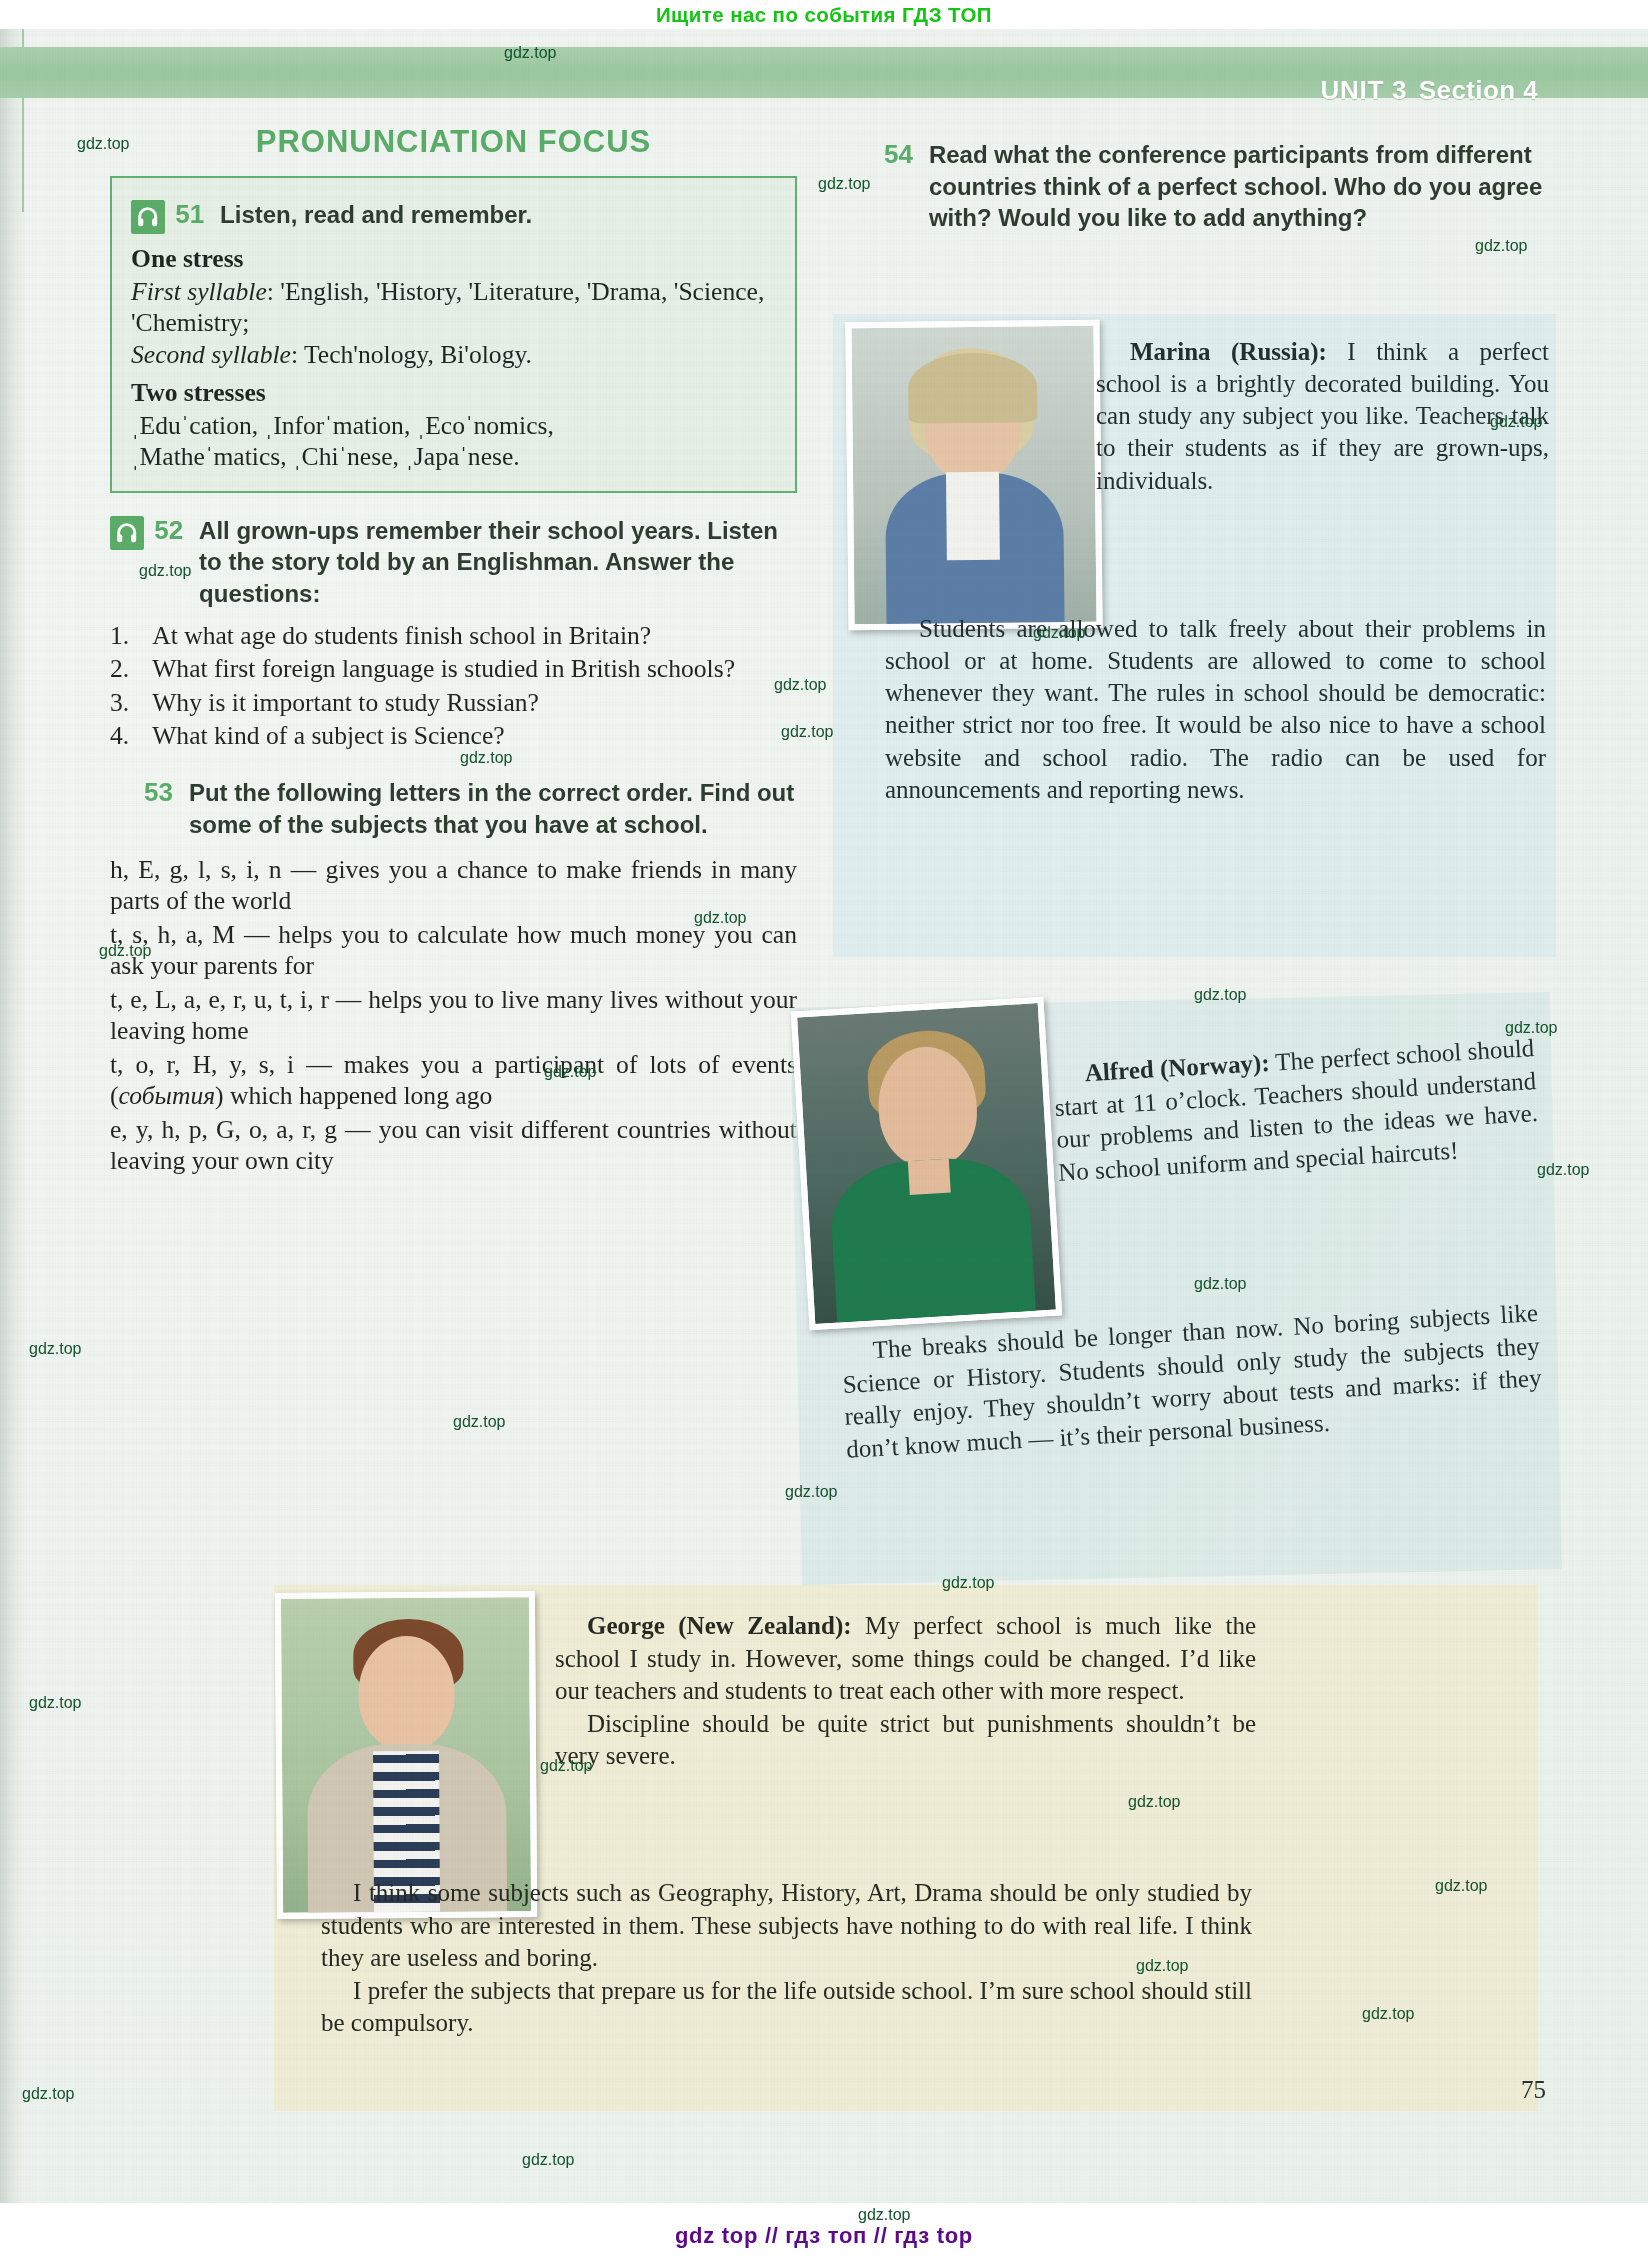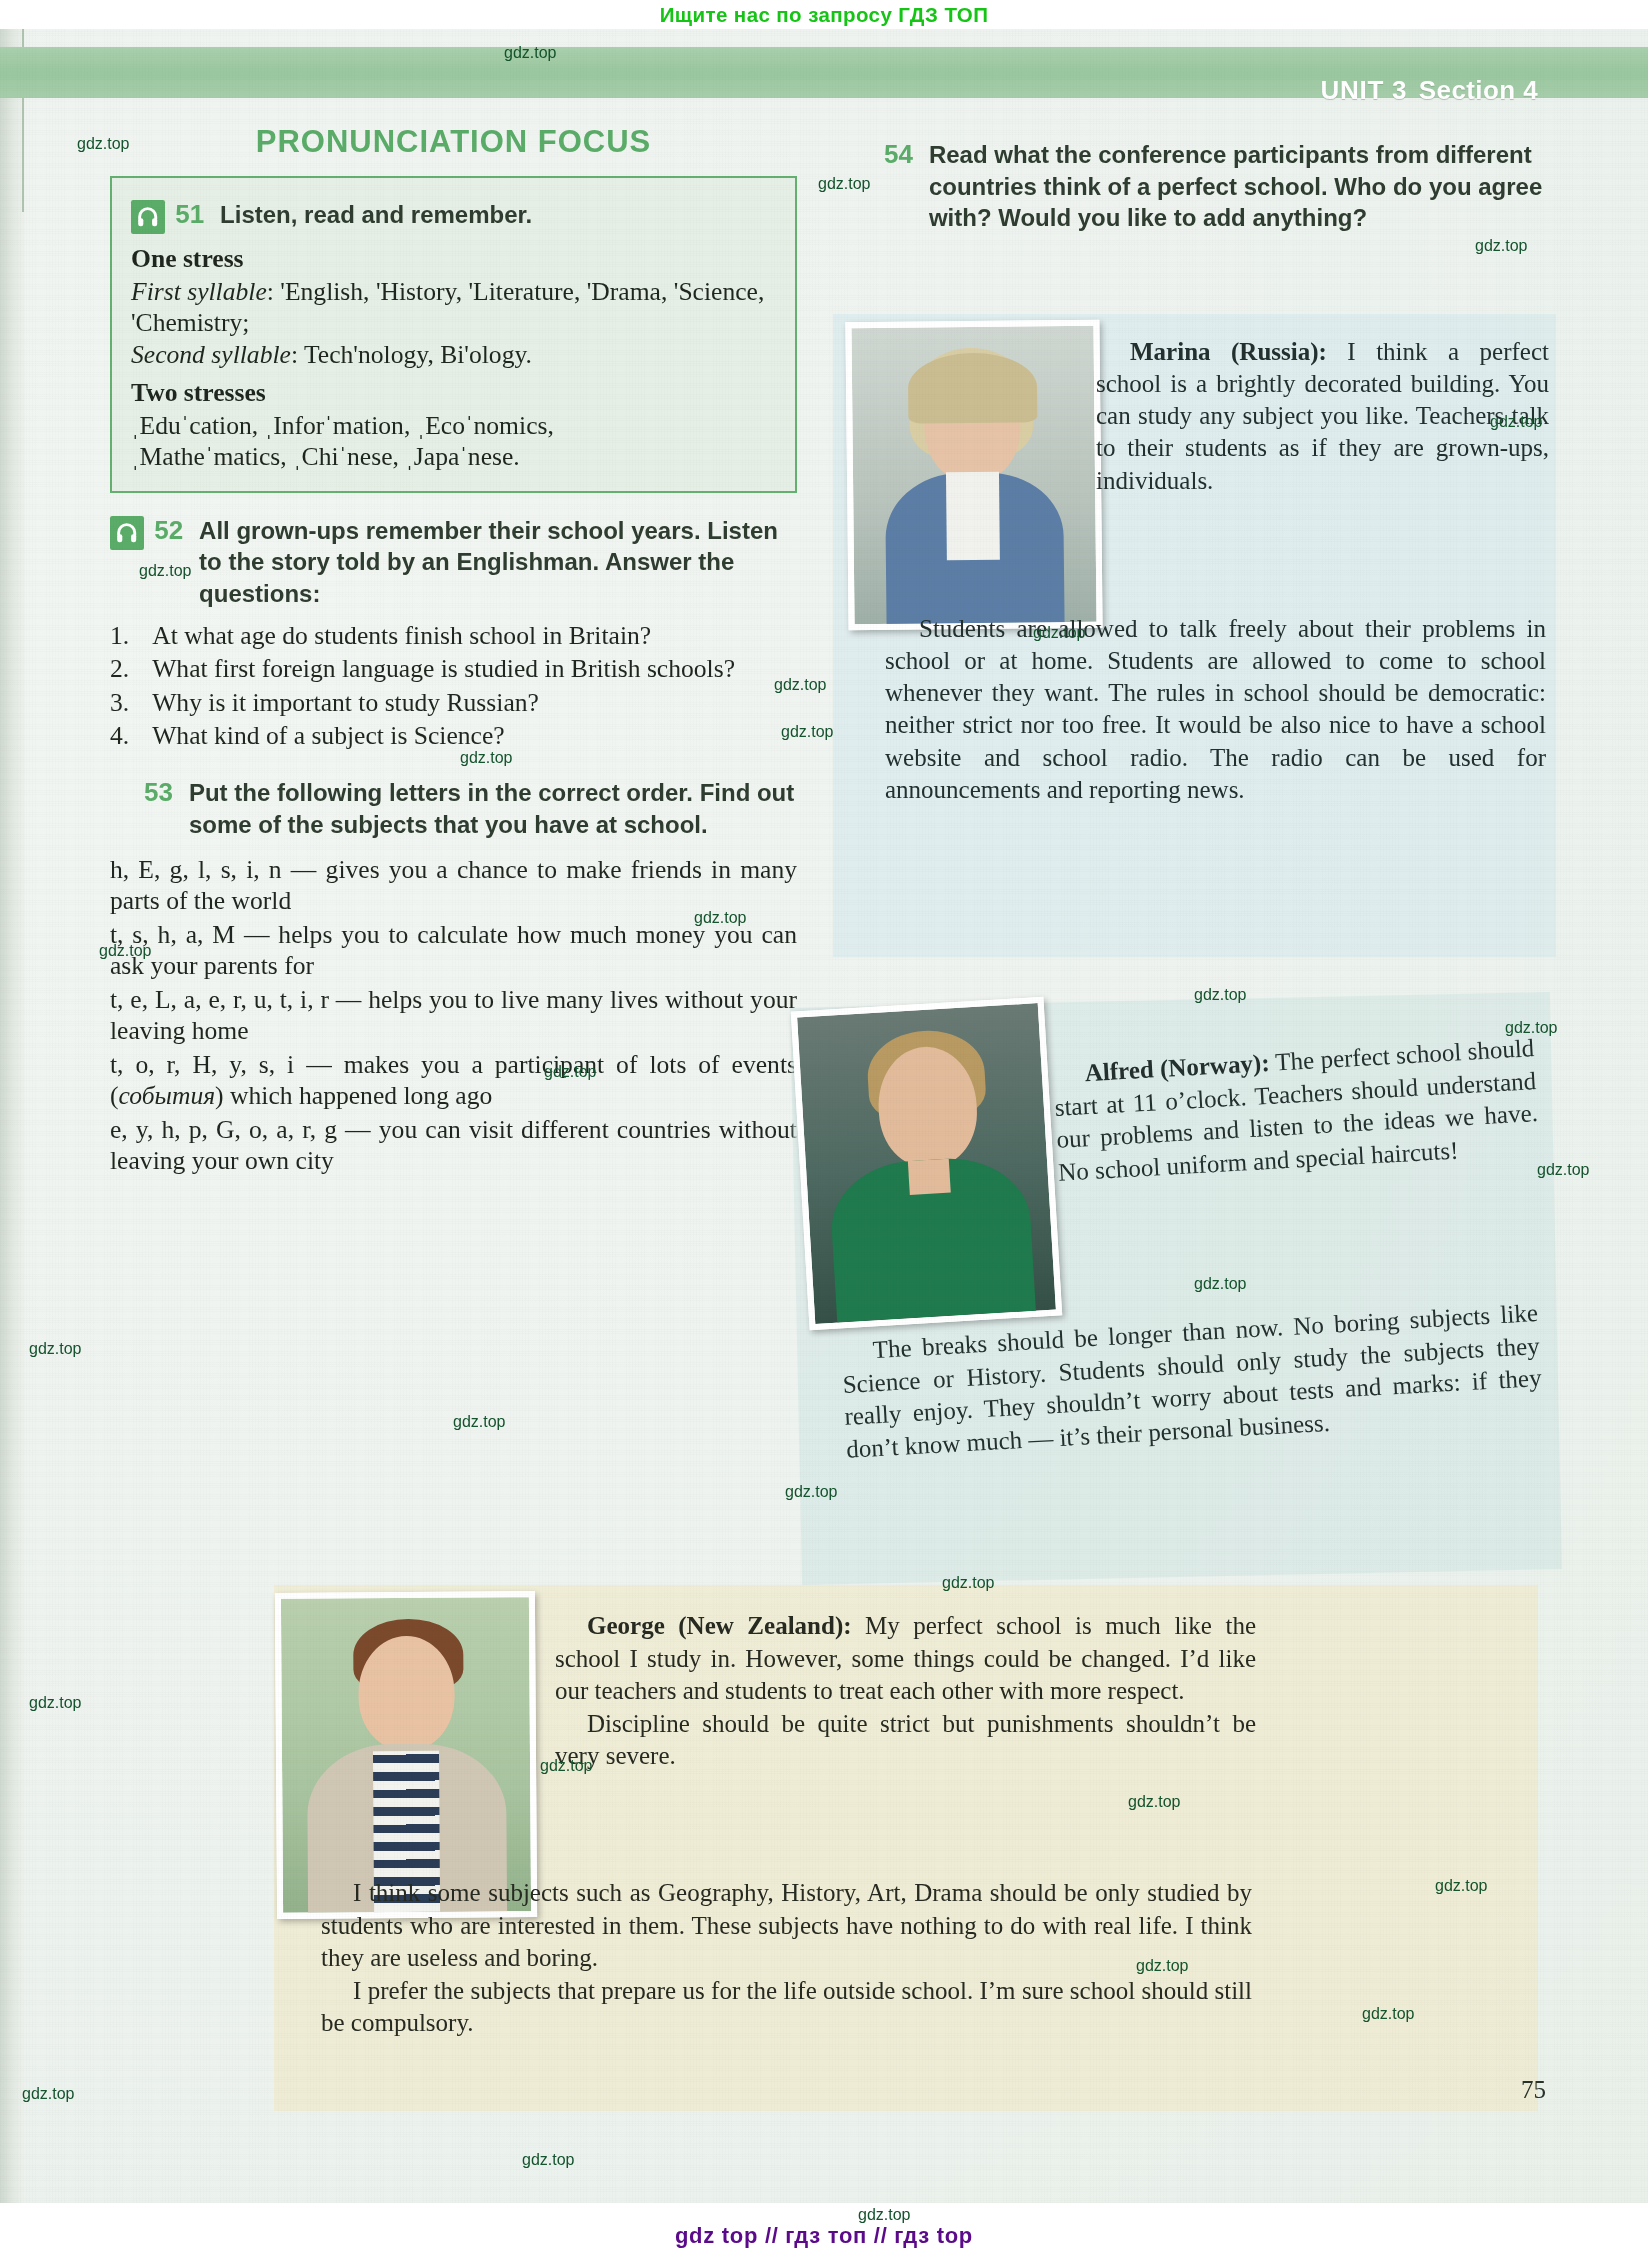--- a/index.html
+++ b/index.html
@@ -370,21 +370,21 @@
   </div>
   <div class="george-full">
     <p>I think some subjects such as Geography, History, Art, Drama should be only studied by students who are interested in them. These subjects have nothing to do with real life. I think they are useless and boring.</p>
     <p>I prefer the subjects that prepare us for the life outside school. I’m sure school should still be compulsory.</p>
   </div>
 
   <div class="page-num">75</div>
 </div>
 
 <div class="top-banner">
-  <span>Ищите нас по запросу ГДЗ ТОП</span>
+  <span>Ищите нас по события ГДЗ ТОП</span>
 </div>
 
 <div class="bottom-wm">gdz top  //  гдз топ  //  гдз top</div>
 
 <div id="wm-layer">
     <div class="wm" style="left: 504px; top: 44px;">gdz.top</div>
     <div class="wm" style="left: 77px; top: 135px;">gdz.top</div>
     <div class="wm" style="left: 818px; top: 175px;">gdz.top</div>
     <div class="wm" style="left: 1475px; top: 237px;">gdz.top</div>
     <div class="wm" style="left: 139px; top: 562px;">gdz.top</div>

